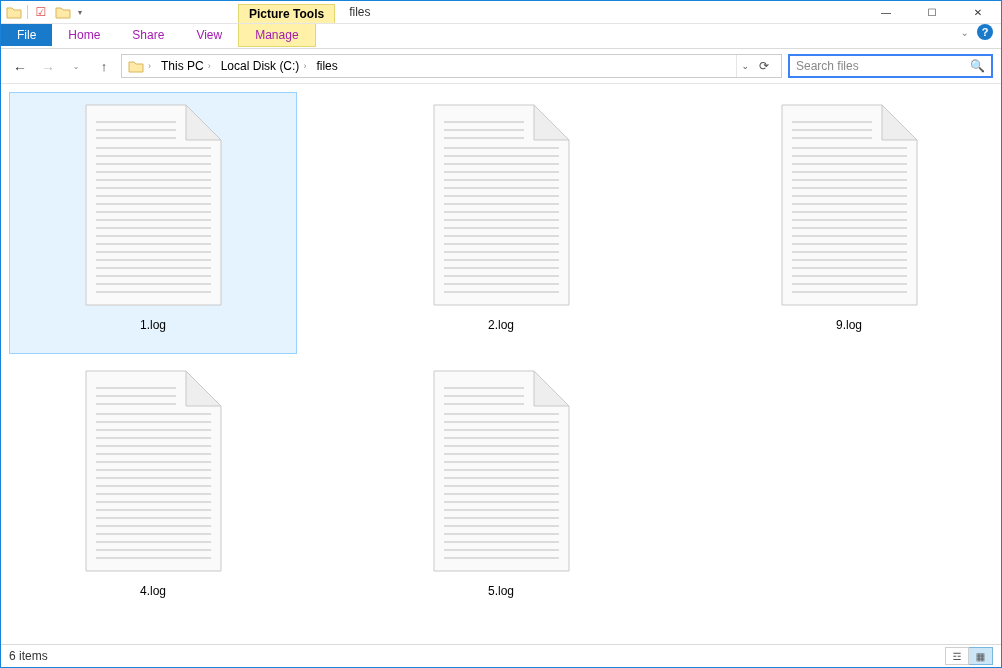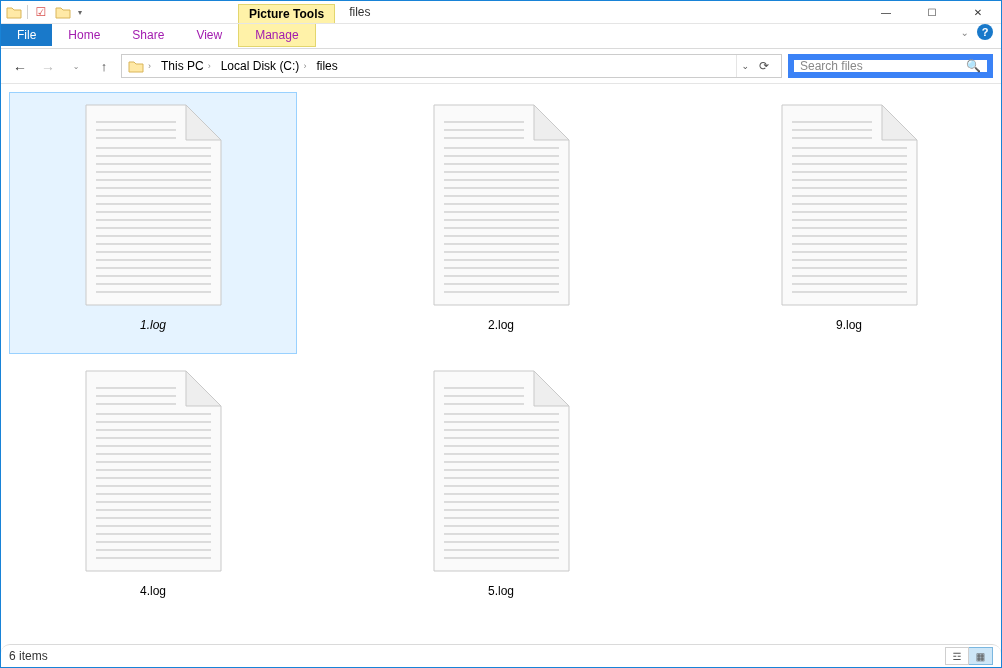--- a/index.html
+++ b/index.html
@@ -144,21 +144,21 @@
     display:flex;align-items:center;gap:4px;
     padding:0 4px;
     border-left:1px solid #e5e5e5;
     height:100%;
     color:#555;
   }
   .addr-controls .refresh { padding:0 6px; }
   .searchbox {
     width:205px;
     height:24px;
-    border:6px solid #3b82f6;
+    border:2px solid #3b82f6;
     display:flex;
     align-items:center;
     padding:0 6px;
     color:#777;
   }
   .searchbox input {
     border:none;outline:none;flex:1;font-size:12px;color:#555;background:transparent;
   }
   .searchbox input::placeholder{color:#888;}
   .search-icon { font-size:12px;color:#666; }
@@ -177,21 +177,20 @@
     display:flex;
     flex-direction:column;
     align-items:center;
     justify-content:flex-start;
     padding:4px;
     border:1px solid transparent;
   }
   .file-item.selected {
     border:1px solid #99d1ff;
     background:#e5f3ff;
-    font-style:italic;
   }
   .file-icon {
     width:170px;height:215px;
     position:relative;
     display:flex;
     align-items:center;
     justify-content:center;
   }
   .file-icon svg{ width:165px;height:210px; }
   .file-label {
@@ -202,21 +201,20 @@
   
   .statusbar {
     height:23px;
     background:#fff;
     border-top:1px solid #dadada;
     display:flex;
     align-items:center;
     padding:0 8px;
     font-size:12px;
     color:#333;
-    border-radius:9px;
   }
   .statusbar .spacer{flex:1;}
   .view-toggle {
     display:flex;gap:0;
   }
   .view-btn {
     width:24px;height:18px;
     border:1px solid #cfcfcf;
     display:flex;align-items:center;justify-content:center;
     font-size:10px;color:#555;background:#fff;

